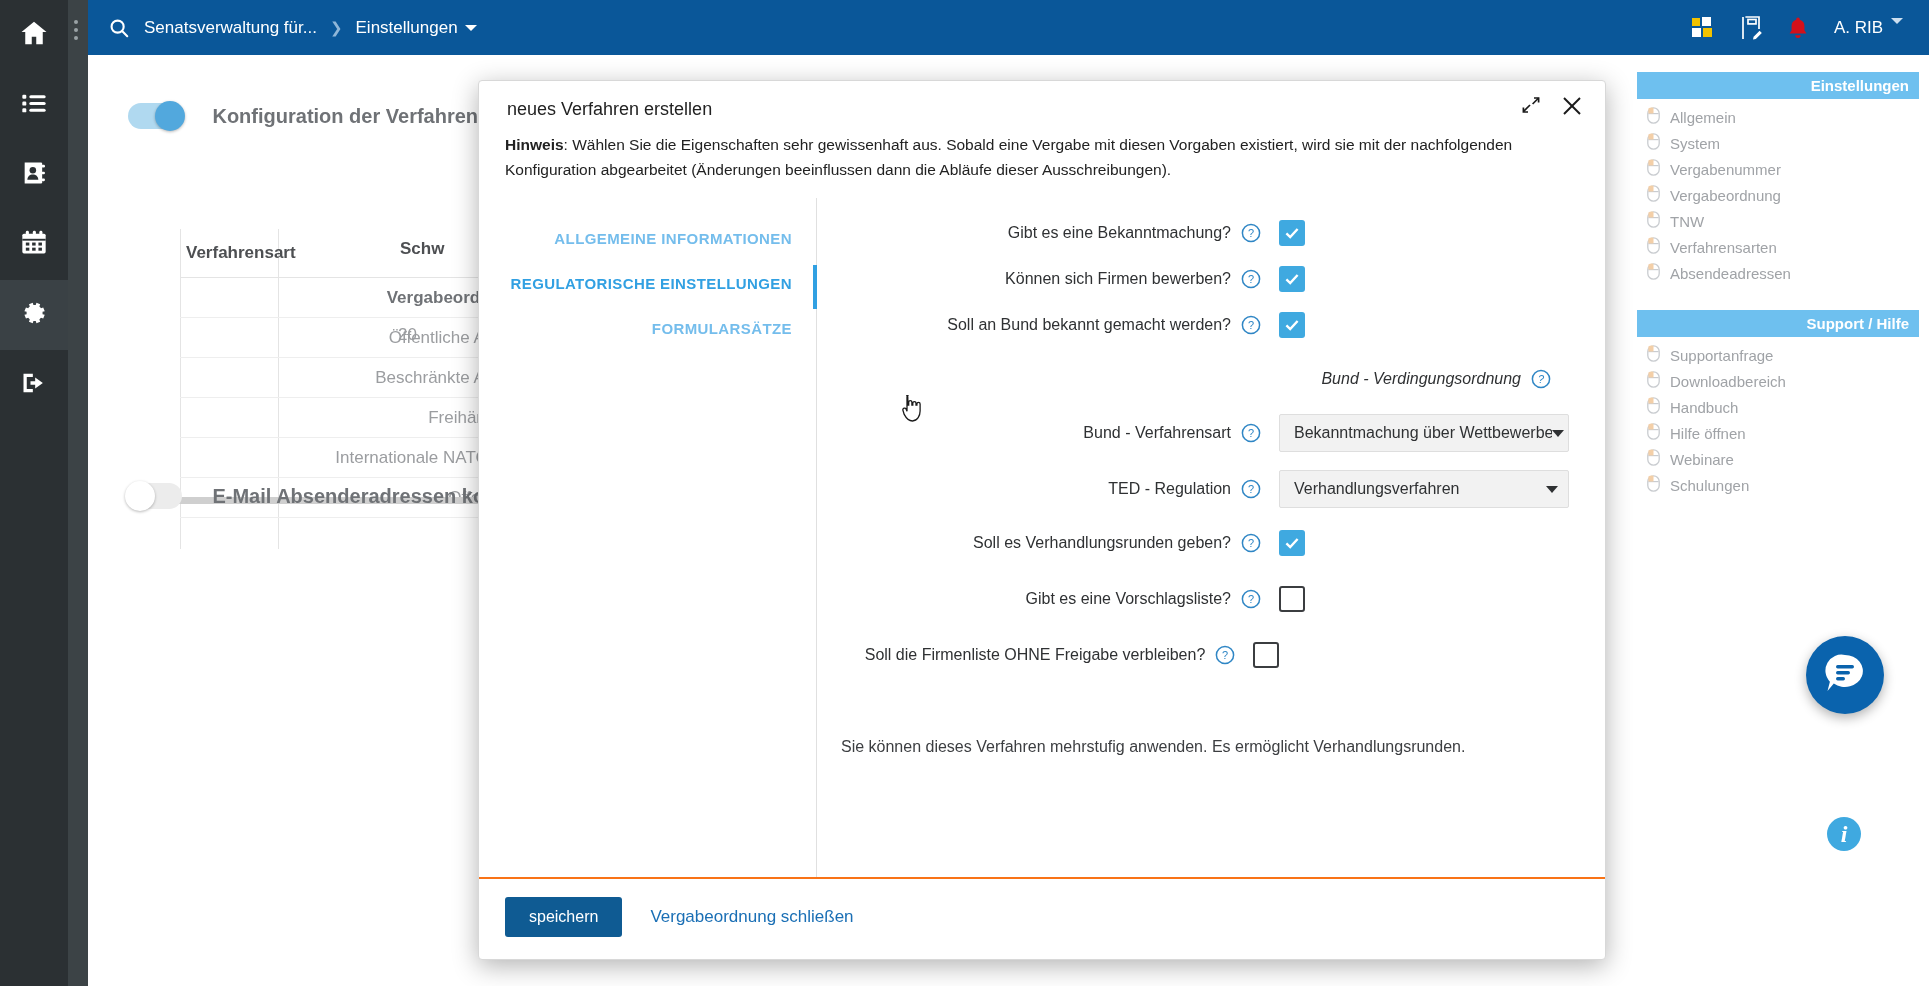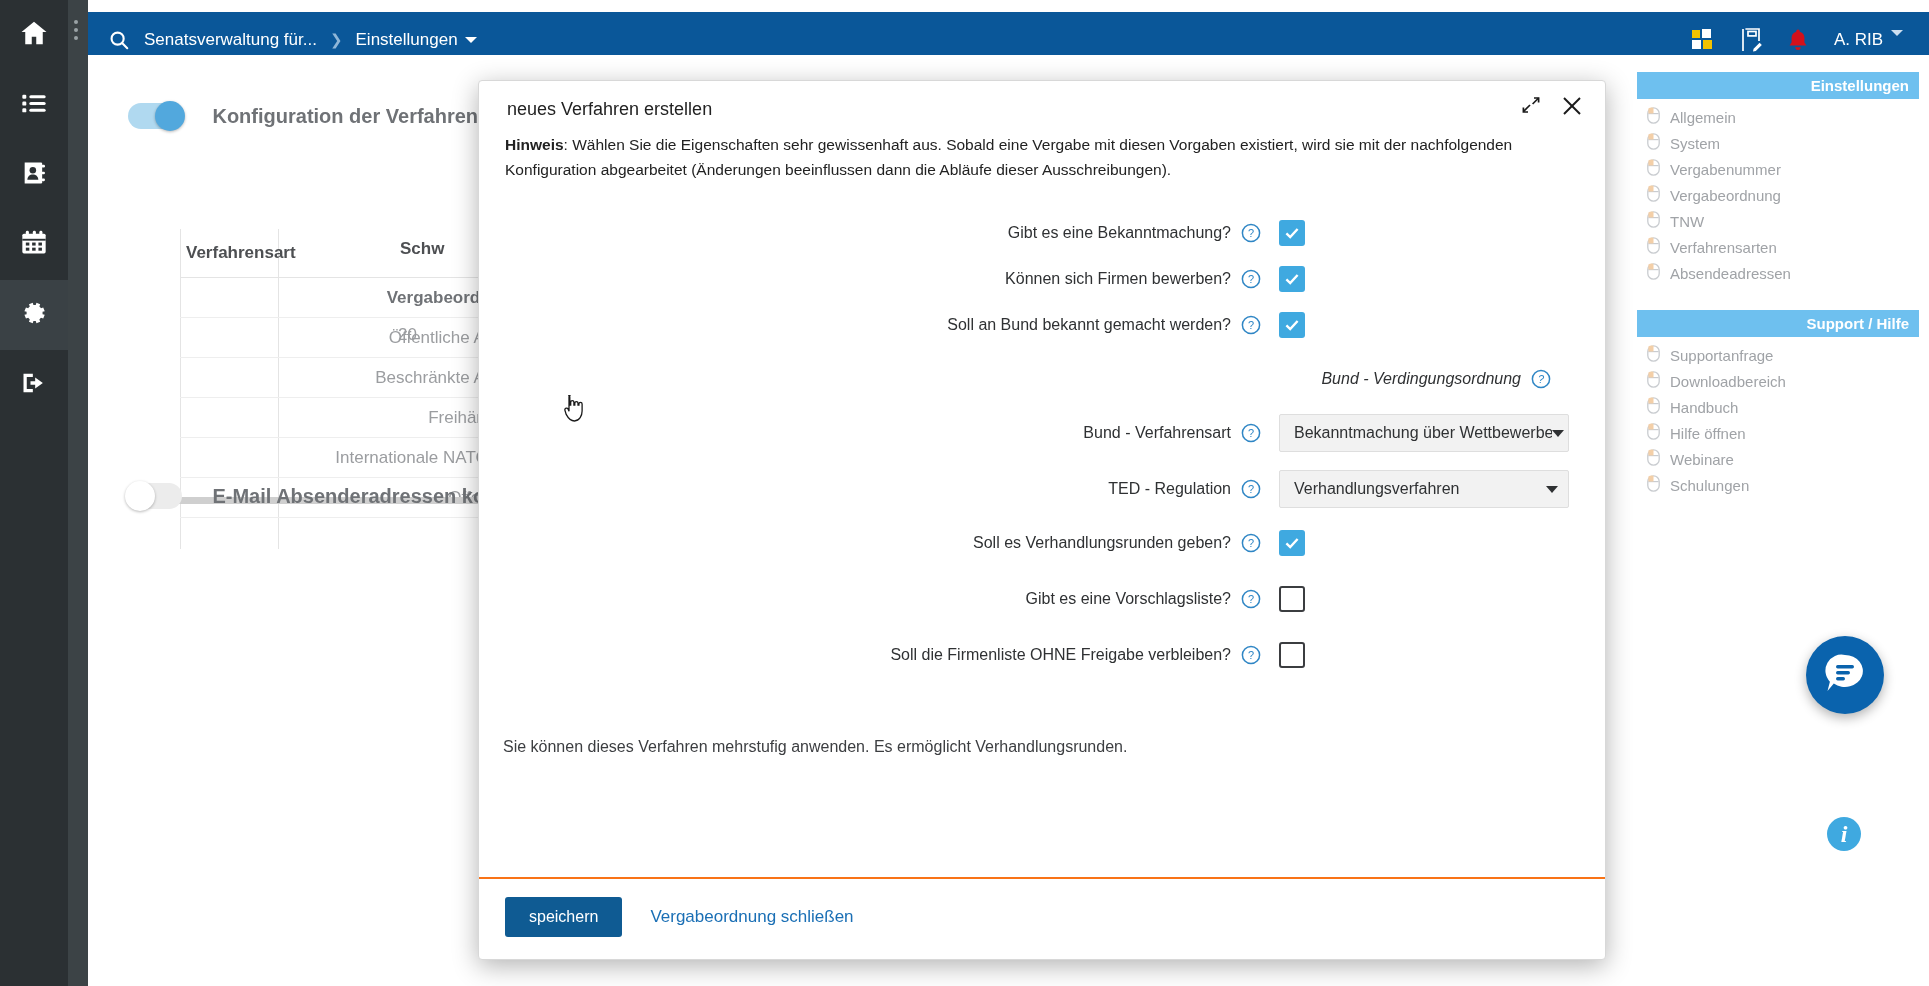--- a/index.html
+++ b/index.html
@@ -32,21 +32,21 @@
     position:absolute; left:6px; top:20px;
     width:5px;
   }
   #rail-dots .dots i {
     display:block; width:4px; height:4px; border-radius:50%;
     background:#9aa2a6; margin-bottom:4px;
   }
 
   
   #topbar {
-    position:absolute; left:88px; top:12px; right:0; height:55px;
+    position:absolute; left:88px; top:0; right:0; height:55px;
     background:#0a5799;
     display:flex; align-items:center;
     color:#fff;
   }
   #topbar .search-ico { margin-left:20px; margin-right:14px; display:flex; }
   #breadcrumb { display:flex; align-items:center; font-size:17px; }
   #breadcrumb .crumb { color:#ffffff; white-space:nowrap; cursor:pointer; }
   #breadcrumb .sep { margin:0 13px; color:#8fb6d8; font-size:15px; }
   #breadcrumb .caret {
     display:inline-block; margin-left:7px;
@@ -551,20 +551,25 @@
       </span>
     </div>
   </div>
 
   <div id="modal-hint">
     <b>Hinweis</b><span>: Wählen Sie die Eigenschaften sehr gewissenhaft aus. Sobald eine Vergabe mit diesen Vorgaben existiert, wird sie mit der nachfolgenden Konfiguration abgearbeitet (Änderungen beeinflussen dann die Abläufe dieser Ausschreibungen).</span>
   </div>
 
   <div id="modal-body">
 
+    <div id="modal-tabs">
+      <div class="m-tab">ALLGEMEINE INFORMATIONEN</div>
+      <div class="m-tab active">REGULATORISCHE EINSTELLUNGEN</div>
+      <div class="m-tab">FORMULARSÄTZE</div>
+    </div>
 
     <div id="modal-form">
 
       <div class="f-row">
         <span class="f-label">Gibt es eine Bekanntmachung?</span>
         <span class="f-help">
           <svg width="20" height="20" viewBox="0 0 20 20">
               <circle cx="10" cy="10" r="8.6" fill="none" stroke="#2f86c5" stroke-width="1.5"></circle>
               <text x="10" y="14.4" font-size="11" text-anchor="middle" fill="#2f86c5" font-family="Liberation Sans, sans-serif">?</text>
             </svg>
@@ -677,21 +682,21 @@
           <svg width="20" height="20" viewBox="0 0 20 20">
               <circle cx="10" cy="10" r="8.6" fill="none" stroke="#2f86c5" stroke-width="1.5"></circle>
               <text x="10" y="14.4" font-size="11" text-anchor="middle" fill="#2f86c5" font-family="Liberation Sans, sans-serif">?</text>
             </svg>
         </span>
         <span class="f-ctrl cb">
           <span class="cbx unchecked"></span>
         </span>
       </div>
 
-      <div class="f-row" style="margin-top:22px;">
+      <div class="f-row" style="margin-top:22px;justify-content:center;">
         <span class="f-label">Soll die Firmenliste OHNE Freigabe verbleiben?</span>
         <span class="f-help">
           <svg width="20" height="20" viewBox="0 0 20 20">
               <circle cx="10" cy="10" r="8.6" fill="none" stroke="#2f86c5" stroke-width="1.5"></circle>
               <text x="10" y="14.4" font-size="11" text-anchor="middle" fill="#2f86c5" font-family="Liberation Sans, sans-serif">?</text>
             </svg>
         </span>
         <span class="f-ctrl cb">
           <span class="cbx unchecked"></span>
         </span>

